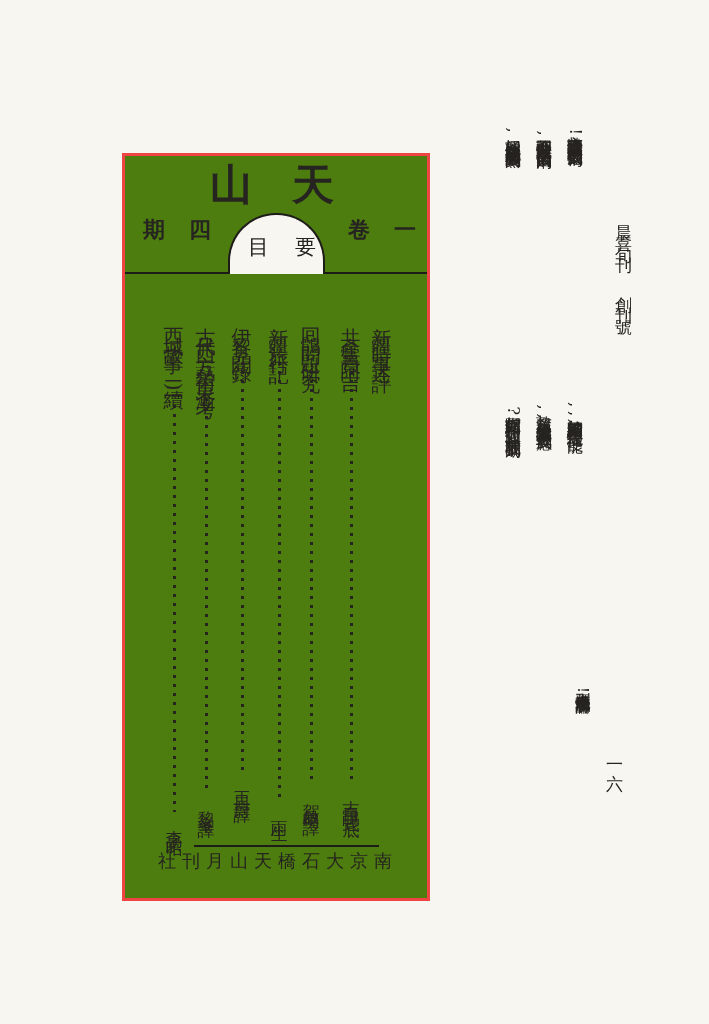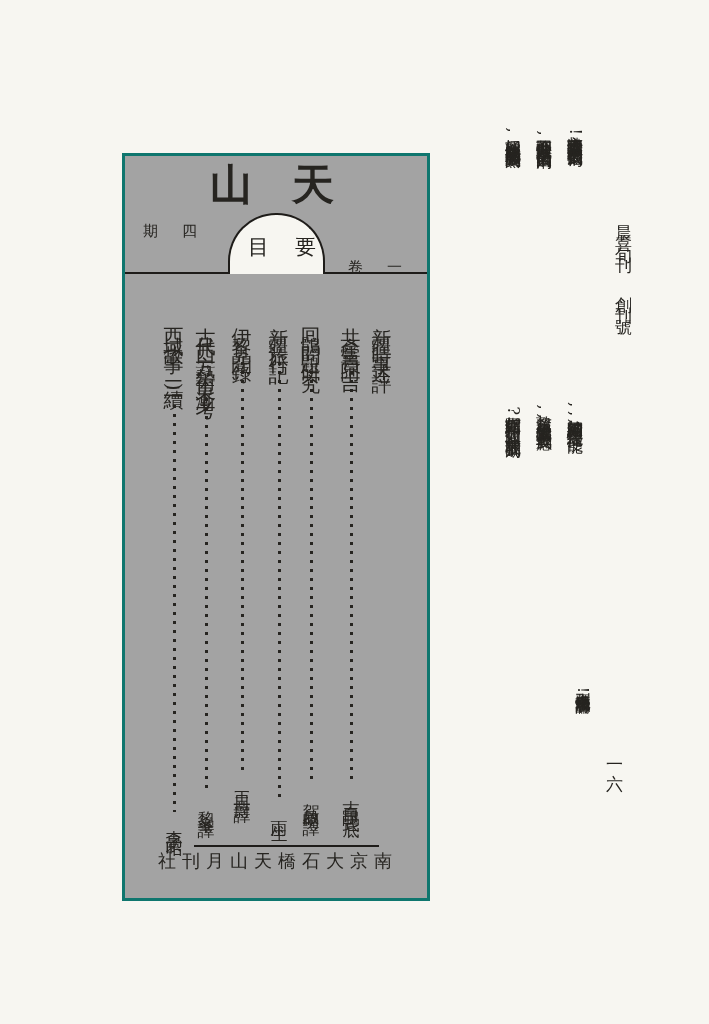--- a/index.html
+++ b/index.html
@@ -19,23 +19,23 @@
     white-space:nowrap;
     line-height:1;
     letter-spacing:0.5px;
     font-size:16px;
   }
   
   .toc-box{
     position:absolute;
     left:122px;top:153px;
     width:308px;height:748px;
-    border:3px solid #0f766e;
+    border:3px solid #ef4444;
     box-sizing:border-box;
-    background:#a3a3a3;
+    background:#4d7c0f;
   }
   .masthead{
     position:absolute;left:85px;top:8px;
     font-size:42px;font-weight:bold;
     letter-spacing:40px;white-space:nowrap;line-height:1;
   }
   .head-rule{position:absolute;top:116px;height:0;border-top:2px solid #1e1c19;}
   .head-rule.left{left:0;width:103px;}
   .head-rule.right{left:200px;width:102px;}
   .dome{
@@ -44,24 +44,24 @@
     border:2px solid #1e1c19;border-bottom:none;
     border-radius:48px 48px 0 0;
     box-sizing:border-box;
     background:#f7f6f1;
   }
   .dome-label{
     position:absolute;left:18px;top:22px;
     font-size:21px;letter-spacing:26px;white-space:nowrap;line-height:1;text-align:center;
   }
   .vol-label,.iss-label{
-    position:absolute;top:68px;
-    font-size:15px;letter-spacing:24px;white-space:nowrap;line-height:1;
+    position:absolute;top:62px;
+    font-size:22px;letter-spacing:24px;white-space:nowrap;line-height:1;font-weight:bold;
   }
-  .vol-label{left:223px;margin-top:36px;}
+  .vol-label{left:223px;}
   .iss-label{left:18px;}
   
   .toc-col{
     position:absolute;top:156px;width:26px;
     writing-mode:vertical-rl;
     display:flex;flex-direction:row;align-items:center;
     line-height:1;
   }
   .toc-title{font-size:20px;letter-spacing:9px;white-space:nowrap;}
   .toc-leader{

